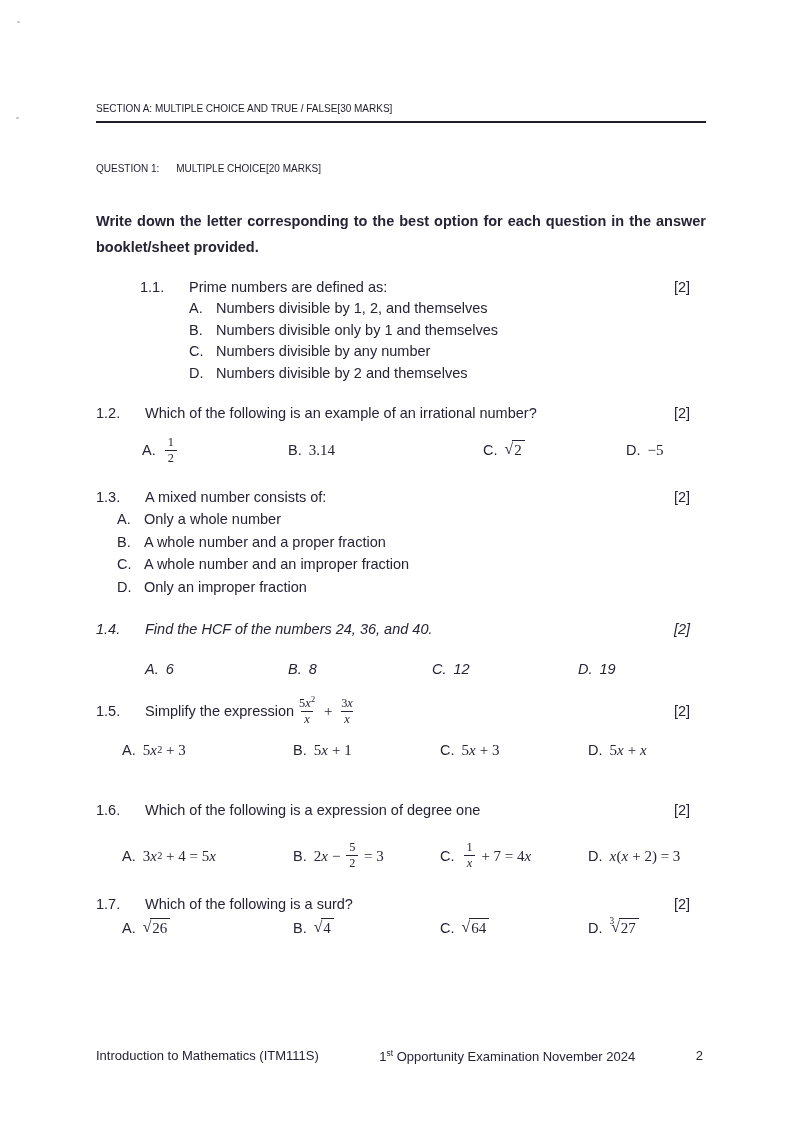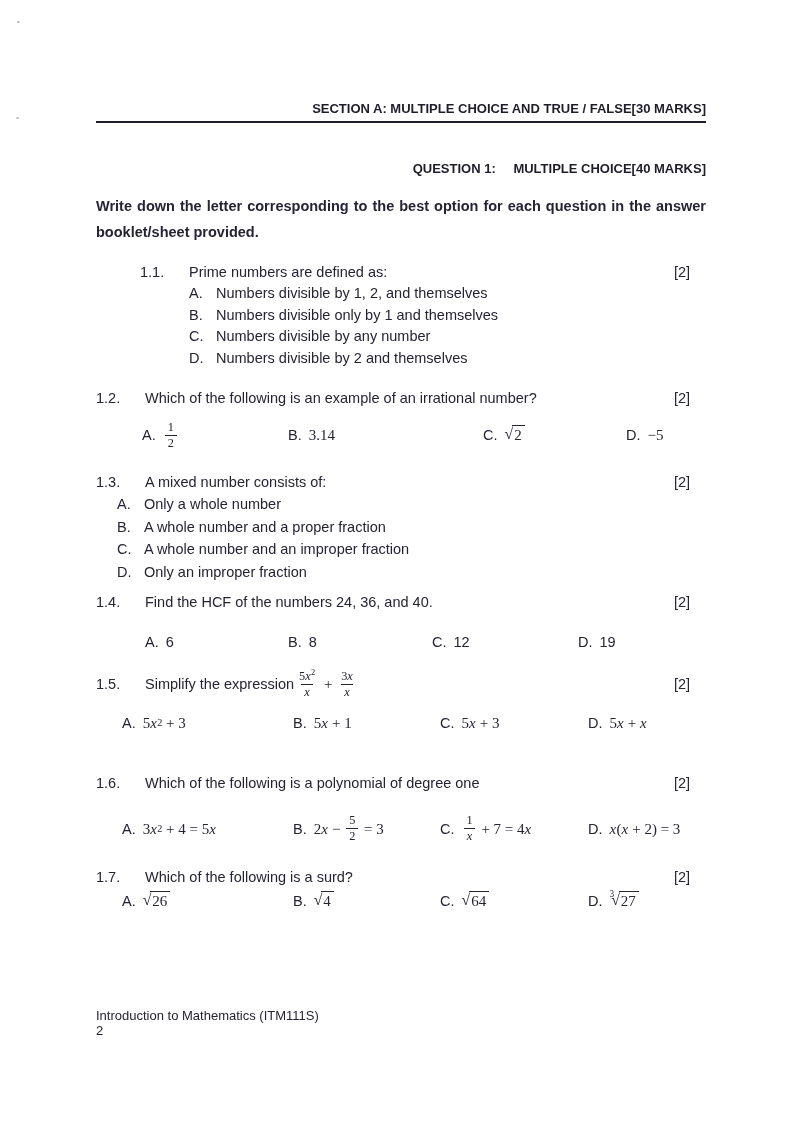--- a/index.html
+++ b/index.html
@@ -4,27 +4,27 @@
 <style>
   html,body{margin:0;padding:0;}
   body{
     width:794px;height:1122px;background:#ffffff;position:relative;overflow:hidden;
     font-family:"Liberation Sans",sans-serif;color:#262335;
     -webkit-font-smoothing:antialiased;
   }
   .content{position:absolute;left:96px;top:100px;width:610px;}
 
   
-  .hdr-row{display:flex;justify-content:flex-end;align-items:flex-end;
-           font-weight:bold;font-size:13px;line-height:18px;color:#1f1c2b;}
+  .hdr-row{display:flex;justify-content:flex-start;align-items:flex-end;
+           font-weight:normal;font-size:10px;line-height:18px;color:#1f1c2b;}
   .section-hdr{border-bottom:2px solid #1f1c2b;padding-bottom:3px;}
   .question-hdr{margin-top:37px;}
   .qh-left .gap{margin-left:14px;}
 
-  .instruction{margin-top:15px;font-weight:bold;font-size:14.5px;line-height:26px;
+  .instruction{margin-top:30px;font-weight:bold;font-size:14.5px;line-height:26px;
                text-align:justify;color:#262335;}
 
   
   .qline{display:flex;align-items:center;font-size:14.5px;line-height:22px;}
   .qnum{width:49px;flex:none;}
   .qtext{flex:1;display:flex;align-items:center;flex-wrap:wrap;}
   .qmarks{margin-left:auto;padding-right:16px;flex:none;}
 
   .optlist{font-size:14.5px;}
   .optlist .opt{display:flex;line-height:21.5px;}
@@ -47,22 +47,22 @@
   .frac{display:inline-flex;flex-direction:column;align-items:center;justify-content:center;
         font-size:.82em;line-height:1.2;vertical-align:middle;margin:0 2px;text-align:center;}
   .frac .num{padding:0 3px;}
   .frac .den{border-top:1.2px solid #262335;padding:0 3px;}
   .sqrt{display:inline-flex;align-items:flex-start;line-height:1.25;}
   .sqrt .rad{font-size:1.05em;line-height:1.2;font-style:normal;}
   .sqrt .vinc{border-top:1.4px solid #262335;line-height:1.25;margin-left:-1px;padding:0 3px 0 2px;}
   .sqrt .ridx{font-size:.62em;line-height:0;position:relative;top:.35em;margin-right:-3px;}
 
   
-  .footer{position:absolute;left:96px;right:91px;top:1008px;display:flex;
-          justify-content:space-between;font-size:13px;color:#262335;flex-direction:column;}
+  .footer{position:absolute;left:96px;right:91px;top:1048px;display:flex;
+          justify-content:space-between;font-size:13px;color:#262335;}
   .footer sup{font-size:.65em;}
 
   .speck{position:absolute;background:#8f8f8f;opacity:.55;border-radius:1px;}
 </style>
 </head>
 <body>
 
 <span class="speck" style="left:17px;top:21px;width:3px;height:2px;"></span>
 <span class="speck" style="left:16px;top:117px;width:3px;height:2px;"></span>
 
@@ -71,21 +71,21 @@
   <div class="hdr-row section-hdr">
     <span>SECTION A: MULTIPLE CHOICE AND TRUE / FALSE</span>
     <span>[30 MARKS]</span>
   </div>
 
   <div class="hdr-row question-hdr">
     <span class="qh-left">
       <span>QUESTION 1:</span>
       <span class="gap">MULTIPLE CHOICE</span>
     </span>
-    <span>[40 MARKS]</span>
+    <span>[20 MARKS]</span>
   </div>
 
   <div class="instruction">Write down the letter corresponding to the best option for each question in the answer booklet/sheet provided.</div>
 
   <div style="margin-top:16px;margin-left:44px;">
     <div class="qline">
       <span class="qnum">1.1.</span>
       <span class="qtext">Prime numbers are defined as:</span>
       <span class="qmarks">[2]</span>
     </div>
@@ -154,21 +154,21 @@
         <span class="olabel">C.</span>
         <span>A whole number and an improper fraction</span>
       </div>
       <div class="opt">
         <span class="olabel">D.</span>
         <span>Only an improper fraction</span>
       </div>
     </div>
   </div>
 
-  <div style="margin-top:8px;">
+  <div style="margin-top:20px;font-style:italic;">
     <div class="qline">
       <span class="qnum">1.4.</span>
       <span class="qtext">Find the HCF of the numbers 24, 36, and 40.</span>
       <span class="qmarks">[2]</span>
     </div>
     <div class="optrow row-b">
       <span class="optcell">
         <span class="olabel">A.</span>
         <span>6</span>
       </span>
@@ -212,21 +212,21 @@
       <span class="optcell">
         <span class="olabel">D.</span>
         <span class="math">5<i>x</i> + <i>x</i></span>
       </span>
     </div>
   </div>
 
   <div style="margin-top:38px;">
     <div class="qline">
       <span class="qnum">1.6.</span>
-      <span class="qtext">Which of the following is a polynomial of degree one</span>
+      <span class="qtext">Which of the following is a expression of degree one</span>
       <span class="qmarks">[2]</span>
     </div>
     <div class="optrow row-c" style="margin-top:16px;min-height:38px;">
       <span class="optcell">
         <span class="olabel">A.</span>
         <span class="math">3<i>x</i><sup>2</sup> + 4 = 5<i>x</i></span>
       </span>
       <span class="optcell">
         <span class="olabel">B.</span>
         <span class="math">2<i>x</i> − <span class="frac"><span class="num">5</span><span class="den">2</span></span> = 3</span>
@@ -265,14 +265,15 @@
         <span class="olabel">D.</span>
         <span class="math"><span class="sqrt"><sup class="ridx">3</sup><span class="rad">√</span><span class="vinc">27</span></span></span>
       </span>
     </div>
   </div>
 
 </div>
 
 <div class="footer">
   <span>Introduction to Mathematics (ITM111S)</span>
+  <span><span>1</span><sup>st</sup><span> Opportunity Examination November 2024</span></span>
   <span>2</span>
 </div>
 
 </body></html>

